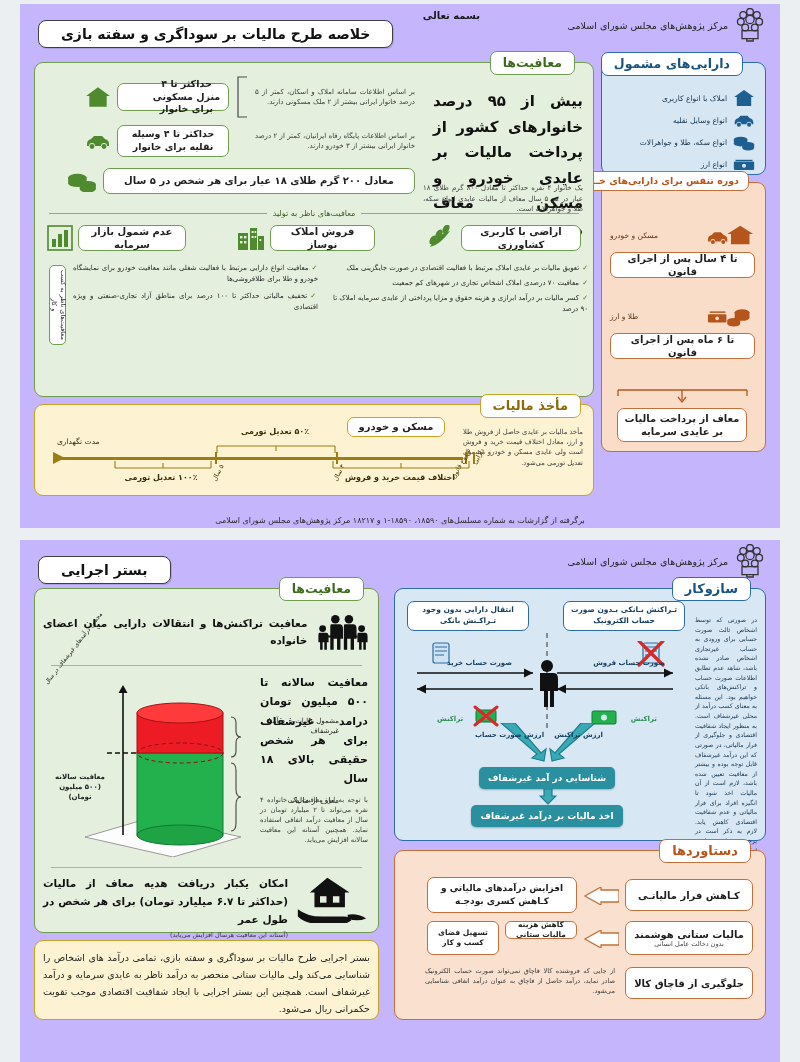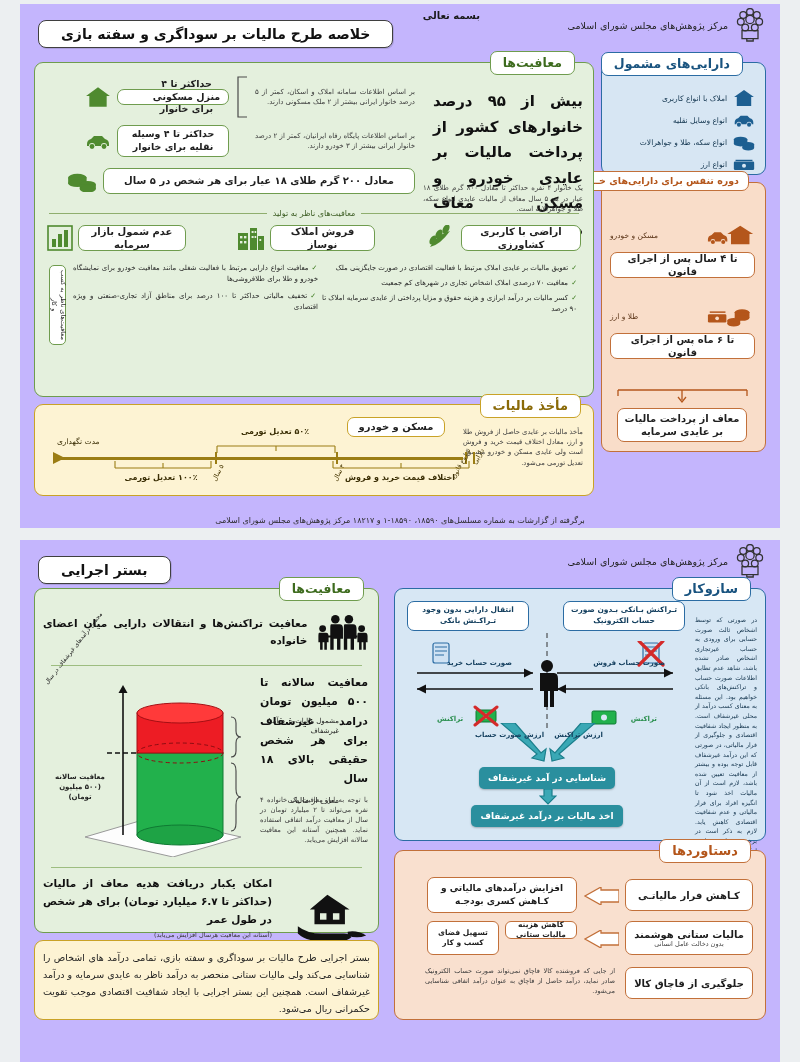--- a/index.html
+++ b/index.html
@@ -254,21 +254,21 @@
     </div>
     <div class="note" style="position:absolute; right:10px; top:120px; width:160px;">یک خانوار ۴ نفره حداکثر تا معادل ۸۰۰ گرم طلای ۱۸ عیار در هر ۵ سال معاف از مالیات عایدی انواع سکه، طلا و جواهرالات است.</div>
 
     <div style="position:absolute; right:178px; top:12px; width:372px;">
 
       <div style="display:flex; align-items:center; gap:6px; height:44px;">
         <div class="note" style="width:160px;">بر اساس اطلاعات سامانه املاک و اسکان، کمتر از ۵ درصد خانوار ایرانی بیشتر از ۲ ملک مسکونی دارند.</div>
         <svg width="14" height="44" viewBox="0 0 14 44" style="flex:0 0 14px;">
           <path d="M12 2 h-9 v40 h9" stroke="#4a4a4a" stroke-width="1.2" fill="none"></path>
         </svg>
-        <div class="chip chip-green" style="width:112px; height:16px;padding-left:32px;">حداکثر تا ۴ منزل مسکونی برای خانوار</div>
+        <div class="chip chip-green" style="width:112px; height:28px;padding-left:32px;">حداکثر تا ۴ منزل مسکونی برای خانوار</div>
         <svg width="26" height="22" viewBox="0 0 24 20">
           <path class="icon-green" d="M12 1 L23 9 h-3 v10 H4 V9 H1 z M7 12h4v5H7z M14 11h5v4h-5z"></path>
         </svg>
       </div>
 
       <div style="display:flex; align-items:center; gap:6px; height:44px;">
         <div class="note" style="width:160px;">بر اساس اطلاعات پایگاه رفاه ایرانیان، کمتر از ۲ درصد خانوار ایرانی بیشتر از ۳ خودرو دارند.</div>
         <div style="width:14px;"></div>
         <div class="chip chip-green" style="width:112px; height:32px;">حداکثر تا ۴ وسیله نقلیه برای خانوار</div>
         <svg width="26" height="18" viewBox="0 0 26 16">
@@ -338,21 +338,21 @@
             <rect x="5" y="14" width="4" height="8"></rect>
               <rect x="11" y="9" width="4" height="13"></rect>
               <rect x="17" y="5" width="4" height="17"></rect>
           </g>
         </svg>
       </div>
     </div>
 
     <div class="vtag" style="left:14px; top:202px; width:17px; height:80px;">معافیت‌های ناظر به کسب و کار</div>
 
-    <div style="position:absolute; right:16px; top:200px; width:255px;margin-left:8px;">
+    <div style="position:absolute; right:5px; top:200px; width:255px;margin-left:8px;">
       <div class="check-line">تعویق مالیات بر عایدی املاک مرتبط با فعالیت اقتصادی در صورت جایگزینی ملک</div>
       <div class="check-line" style="margin-top:4px;">معافیت ۷۰ درصدی املاک اشخاص تجاری در شهرهای کم جمعیت</div>
       <div class="check-line" style="margin-top:4px;">کسر مالیات بر درآمد ابرازی و هزینه حقوق و مزایا پرداختی از عایدی سرمایه املاک تا ۹۰ درصد</div>
     </div>
     <div style="position:absolute; left:38px; top:200px; width:245px;">
       <div class="check-line">معافیت انواع دارایی مرتبط با فعالیت شغلی مانند معافیت خودرو برای نمایشگاه خودرو و طلا برای طلافروشی‌ها</div>
       <div class="check-line" style="margin-top:6px;">تخفیف مالیاتی حداکثر تا ۱۰۰ درصد برای مناطق آزاد تجاری-صنعتی و ویژه اقتصادی</div>
     </div>
   </div>
 
@@ -472,21 +472,21 @@
         <path d="M186 86 q5 0 5 8 v18 q0 8 5 8 q-5 0 -5 8 v18 q0 8 -5 8" fill="none" stroke="#444" stroke-width="1.1"></path>
       </svg>
       <div class="cyl-lab" style="left:4px; top:96px; width:62px; text-align:center; font-weight:bold;">معافیت سالانه (۵۰۰ میلیون تومان)</div>
       <div class="cyl-lab" style="left:-4px; top:6px; width:92px; transform:rotate(-52deg); transform-origin:left top; font-size:6px;">مجموع درآمدهای غیرشفاف در سال</div>
     </div>
     <div class="cyl-lab" style="position:absolute; left:228px; top:128px; width:76px; text-align:right;">مشمول مالیات بر درآمد غیرشفاف</div>
     <div class="cyl-lab" style="position:absolute; left:228px; top:206px; width:76px; text-align:right; font-size:8px;">معاف از مالیات</div>
 
     <div style="position:absolute; left:16px; right:16px; top:278px; height:1px; background:#9dbd80;"></div>
 
-    <div style="position:absolute; right:10px; top:286px; display:flex; align-items:flex-end; gap:24px; width:325px;">
+    <div style="position:absolute; right:10px; top:286px; display:flex; align-items:flex-start; gap:8px; width:325px;">
       <svg width="72" height="48" viewBox="0 0 78 50">
         <g fill="#111">
           <path d="M34 2 L58 18 h-5 v16 H20 V18 h-5 z"></path>
           <rect x="26" y="22" width="7" height="7" fill="#e4f0dd"></rect>
           <rect x="40" y="22" width="7" height="7" fill="#e4f0dd"></rect>
           <path d="M2 36 q10 8 26 8 h24 q6 0 8 4 q-4 4 -12 4 H26 Q10 52 2 44z"></path>
           <path d="M56 42 q10 -2 20 4 q-10 4 -20 0z"></path>
         </g>
       </svg>
       <div style="flex:1;">

